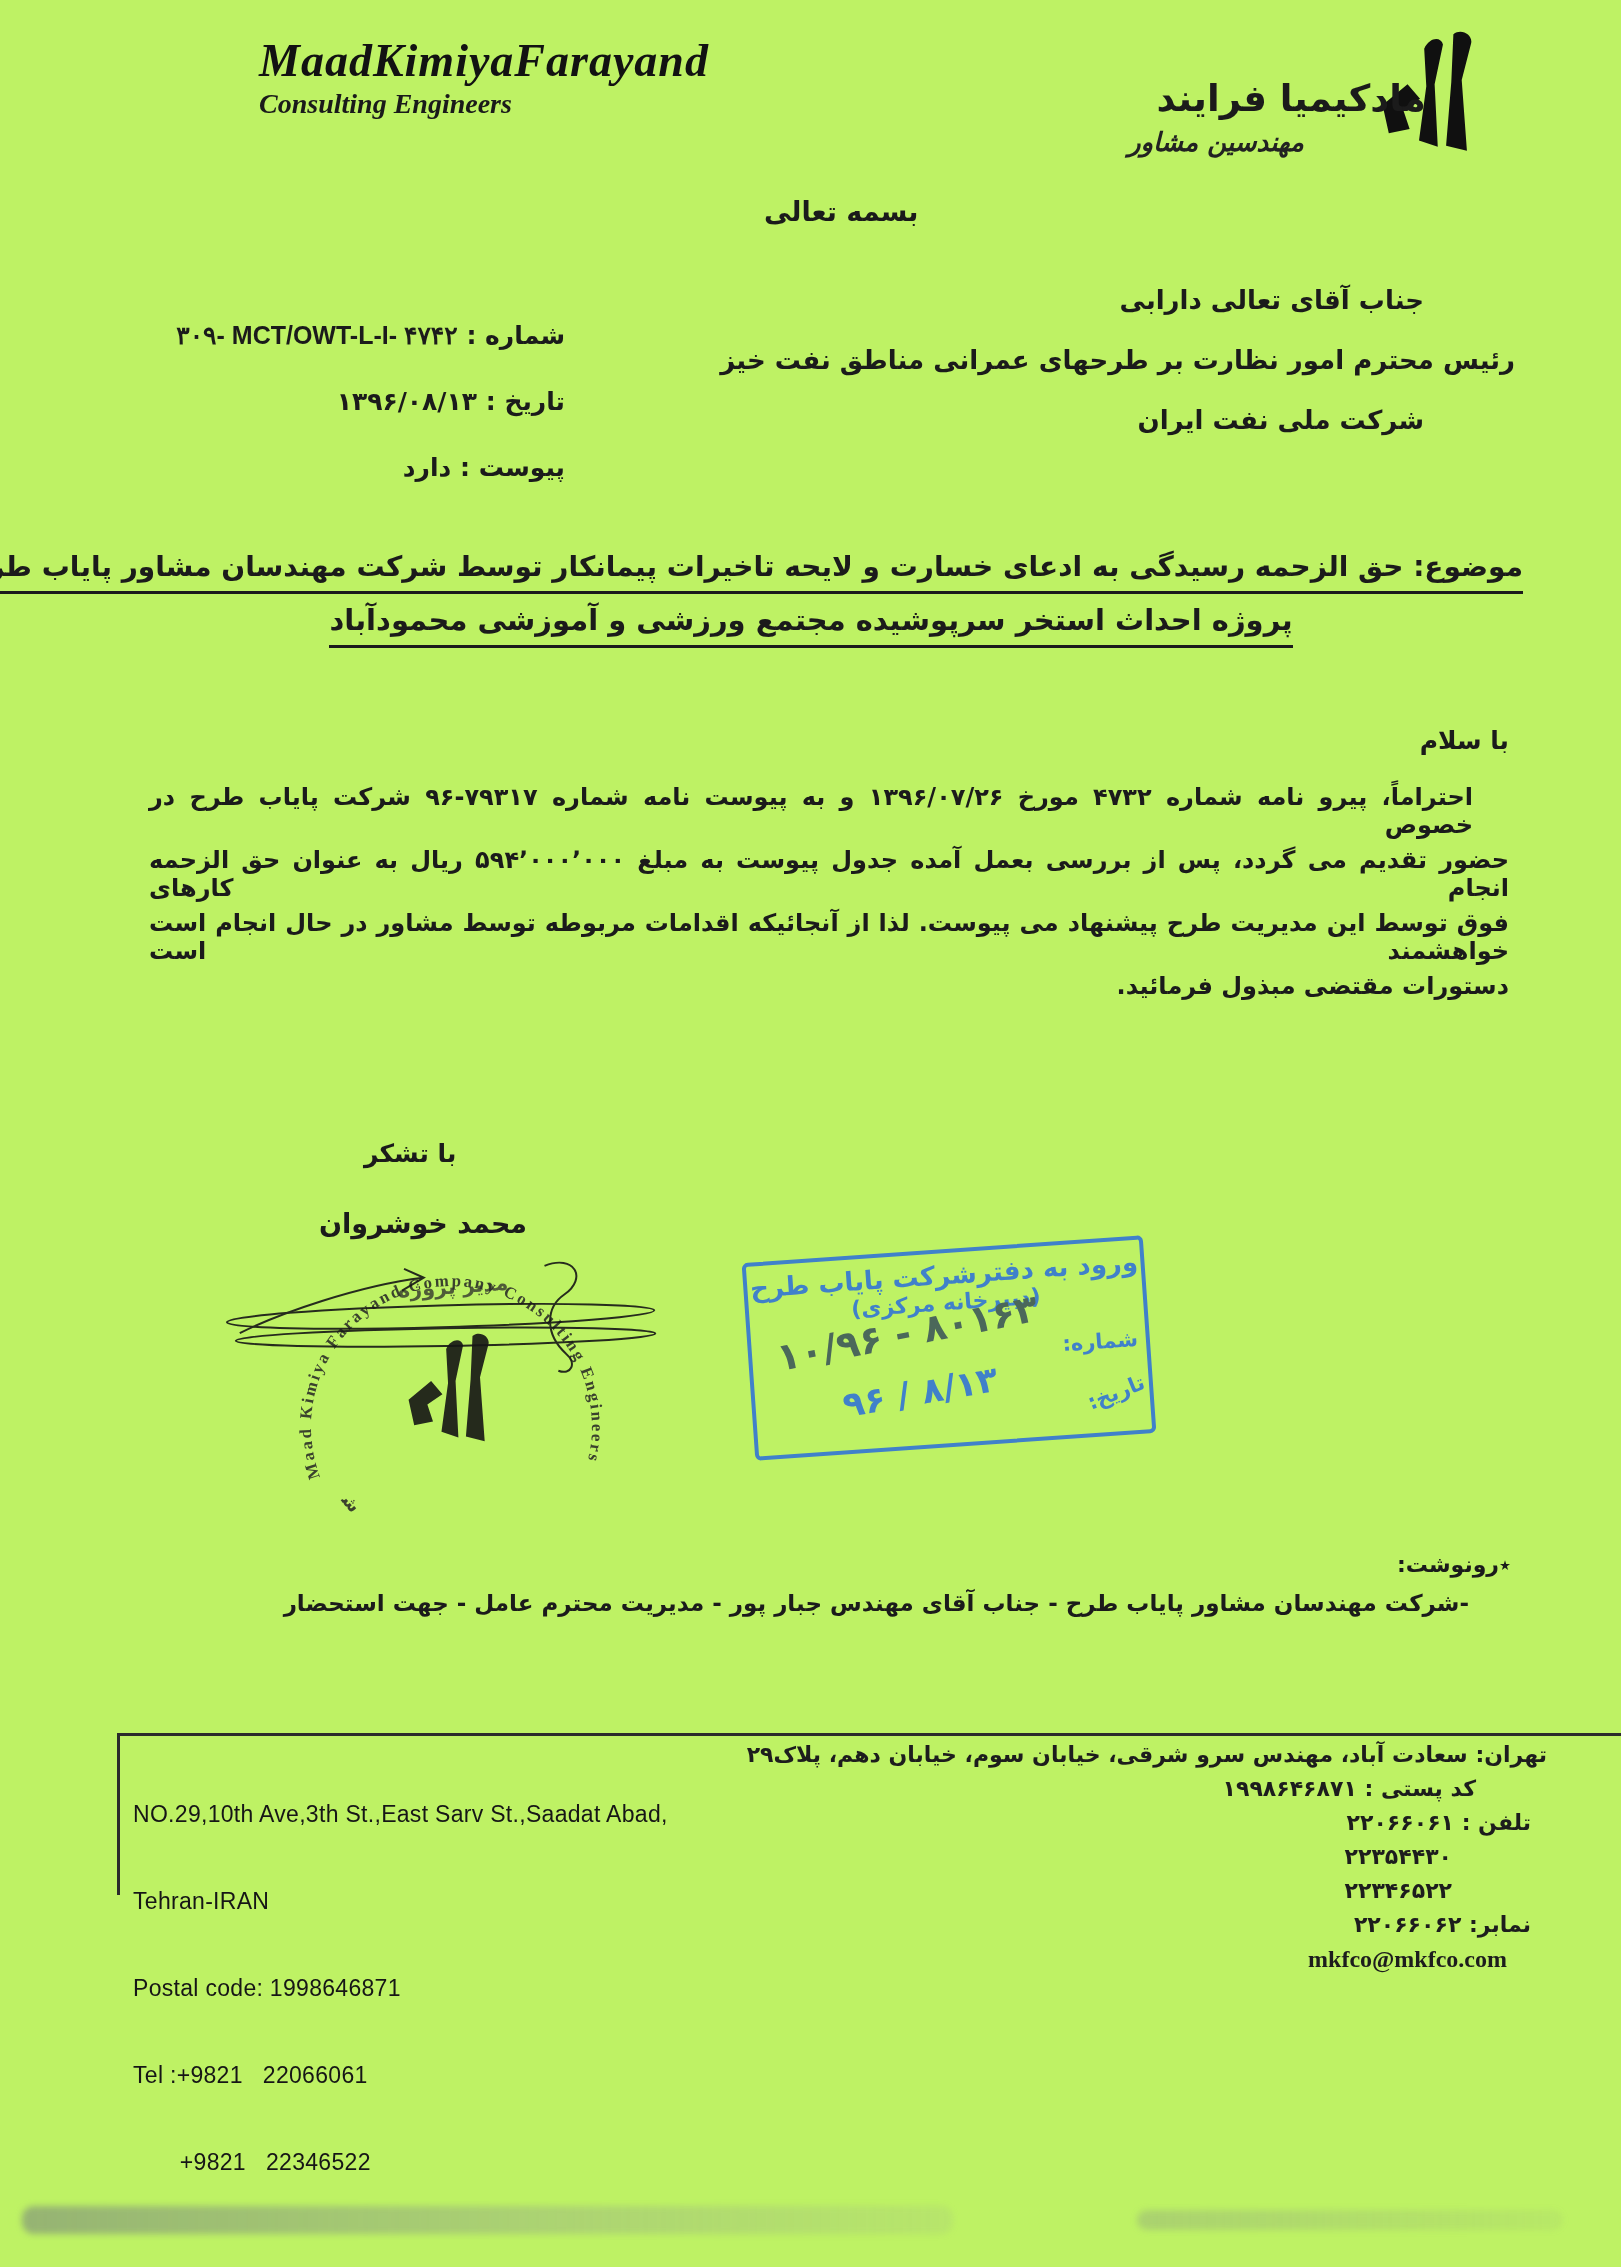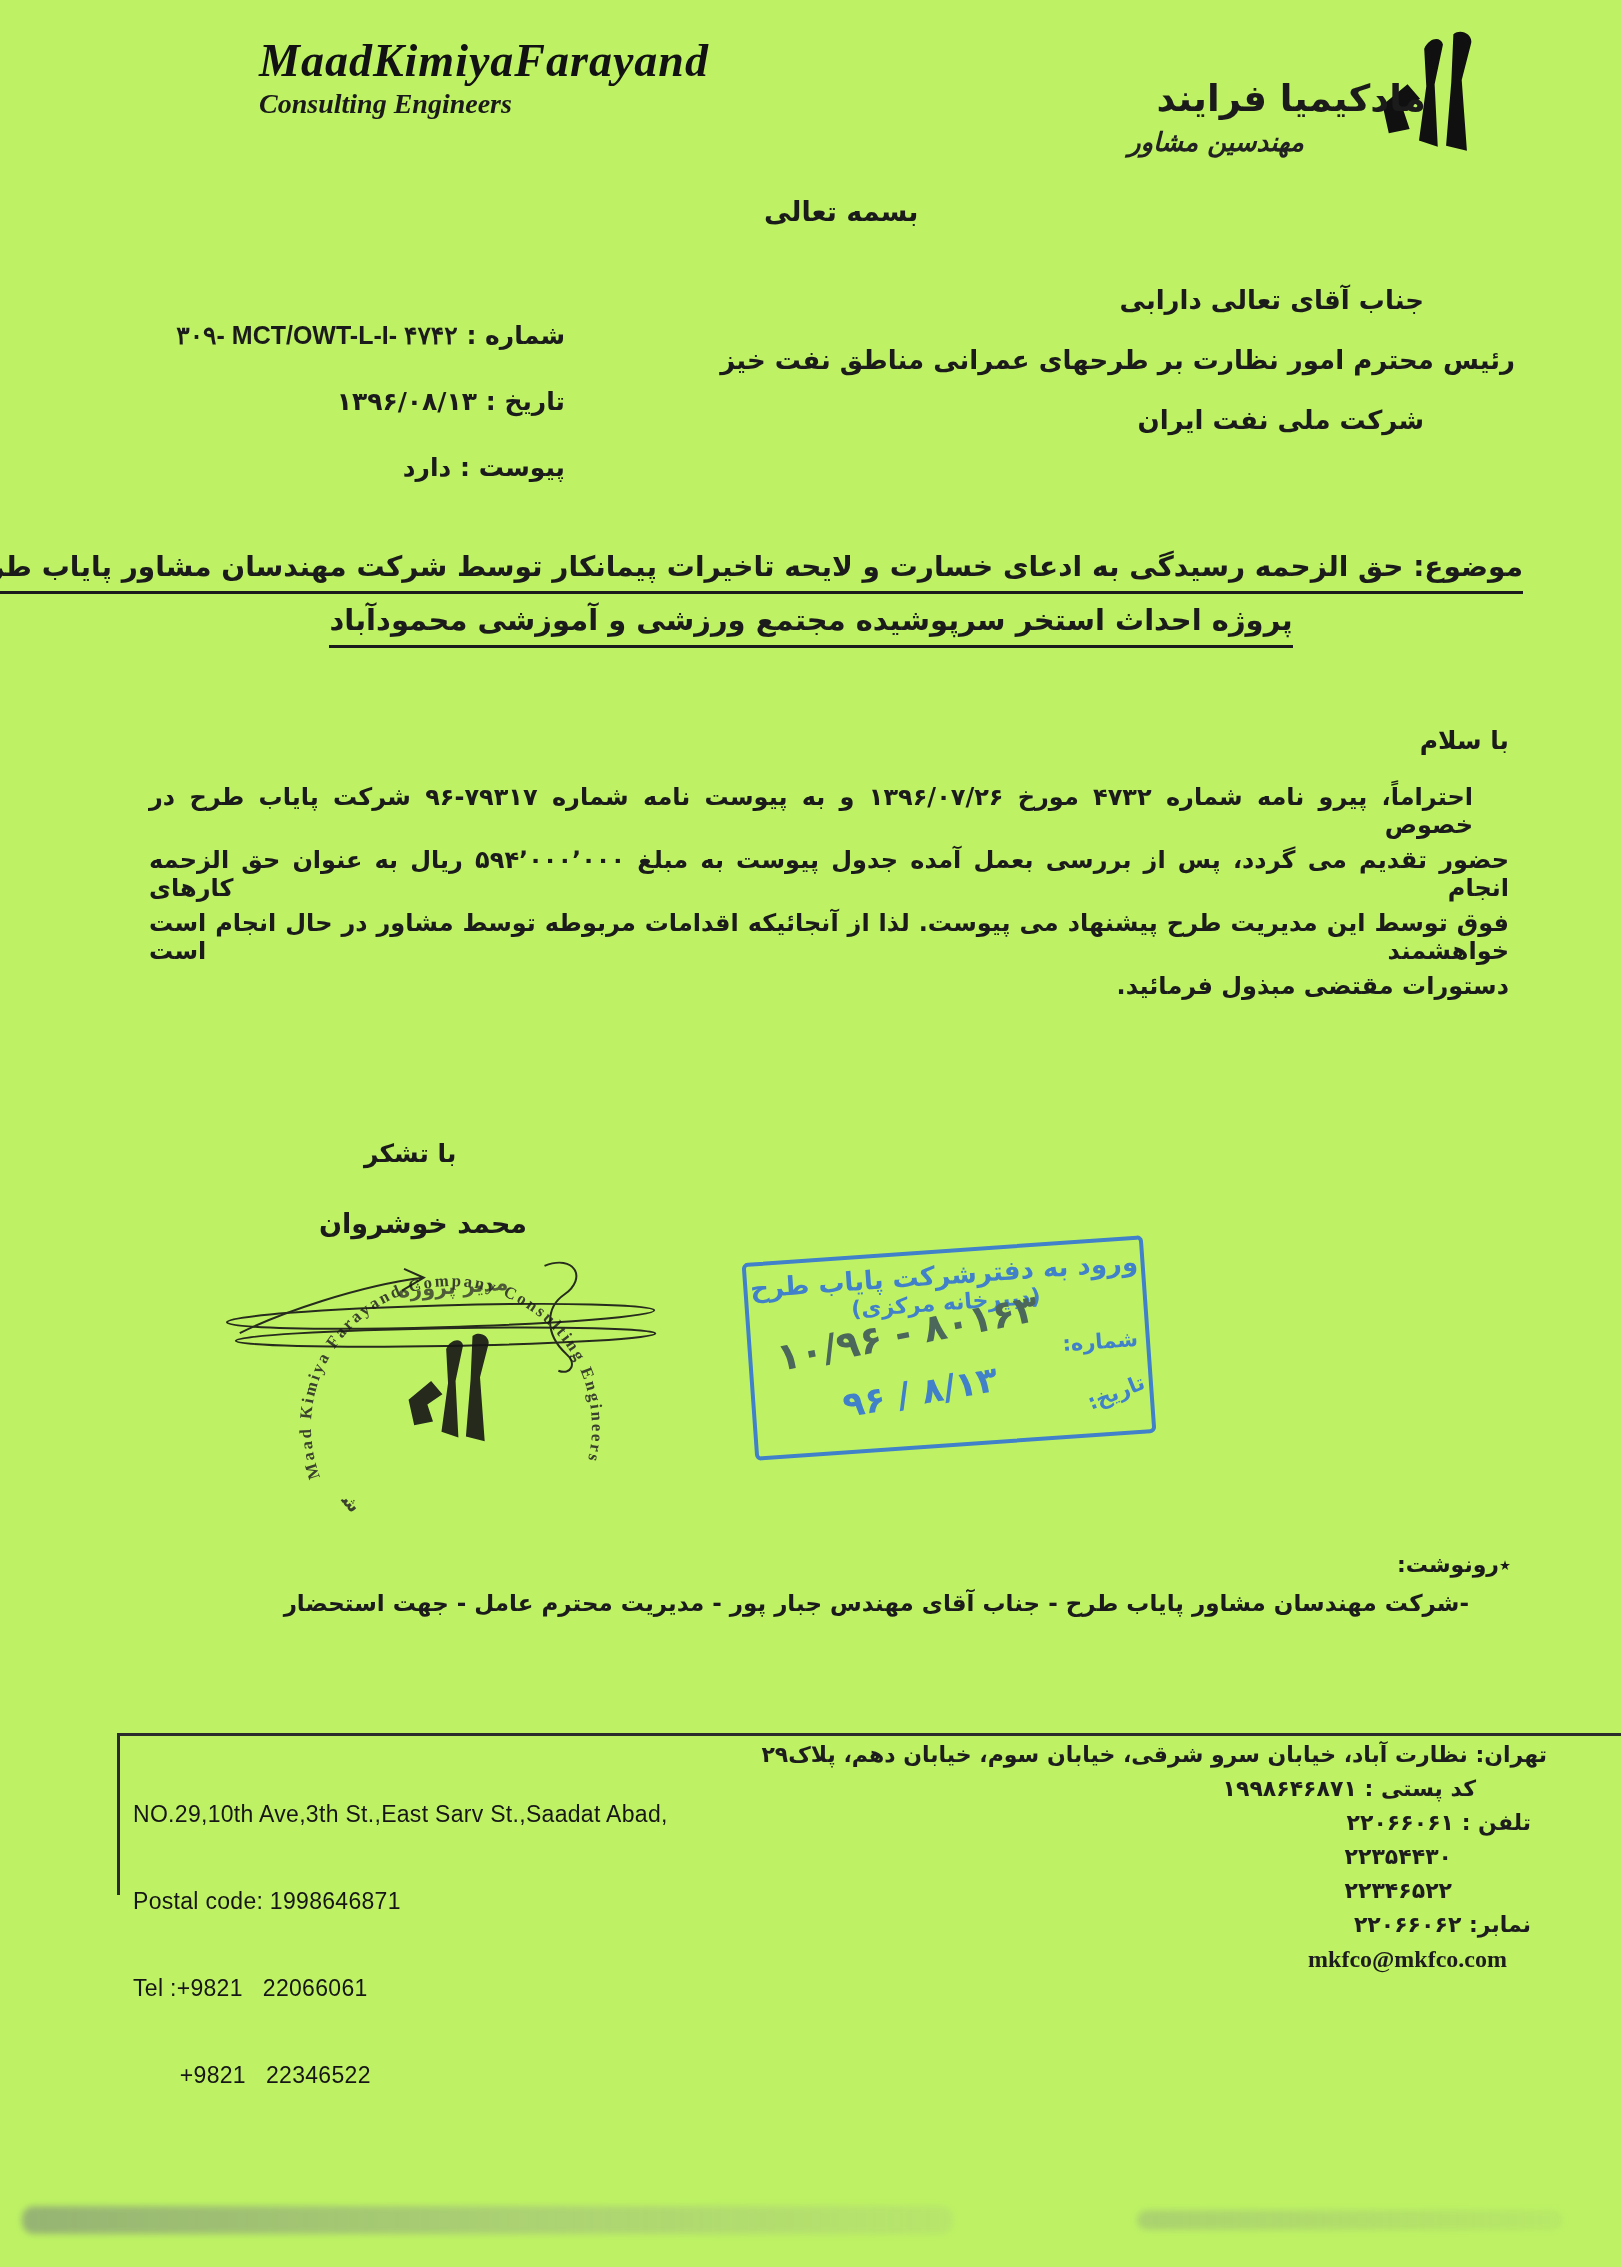--- a/index.html
+++ b/index.html
@@ -164,28 +164,29 @@
   <div class="cc">
     <div class="cc-label">٭رونوشت:</div>
     <div class="cc-item">-شرکت مهندسان مشاور پایاب طرح - جناب آقای مهندس جبار پور - مدیریت محترم عامل - جهت استحضار</div>
   </div>
 
   <div class="footer-rule"></div>
   <div class="footer-vline"></div>
 
   <div class="footer-en">
     <div>NO.29,10th Ave,3th St.,East Sarv St.,Saadat Abad,</div>
+    <div>Tehran-IRAN</div>
     <div>Postal code: 1998646871</div>
     <div>Tel :+9821   22066061</div>
     <div>       +9821   22346522</div>
     
   </div>
 
   <div class="footer-fa">
-    <div>تهران: نظارت آباد، خیابان سرو شرقی، خیابان سوم، خیابان دهم، پلاک۲۹</div>
+    <div>تهران: سعادت آباد، مهندس سرو شرقی، خیابان سوم، خیابان دهم، پلاک۲۹</div>
     <div class="pr72">کد پستی : ۱۹۹۸۶۴۶۸۷۱</div>
     <div class="pr16">تلفن : ۲۲۰۶۶۰۶۱</div>
     <div class="pr96">۲۲۳۵۴۴۳۰</div>
     <div class="pr96">۲۲۳۴۶۵۲۲</div>
     <div class="pr16">نمابر: ۲۲۰۶۶۰۶۲</div>
     <div class="pr40 email">mkfco@mkfco.com</div>
   </div>
 
   <div class="noise1"></div>
   <div class="noise2"></div>

